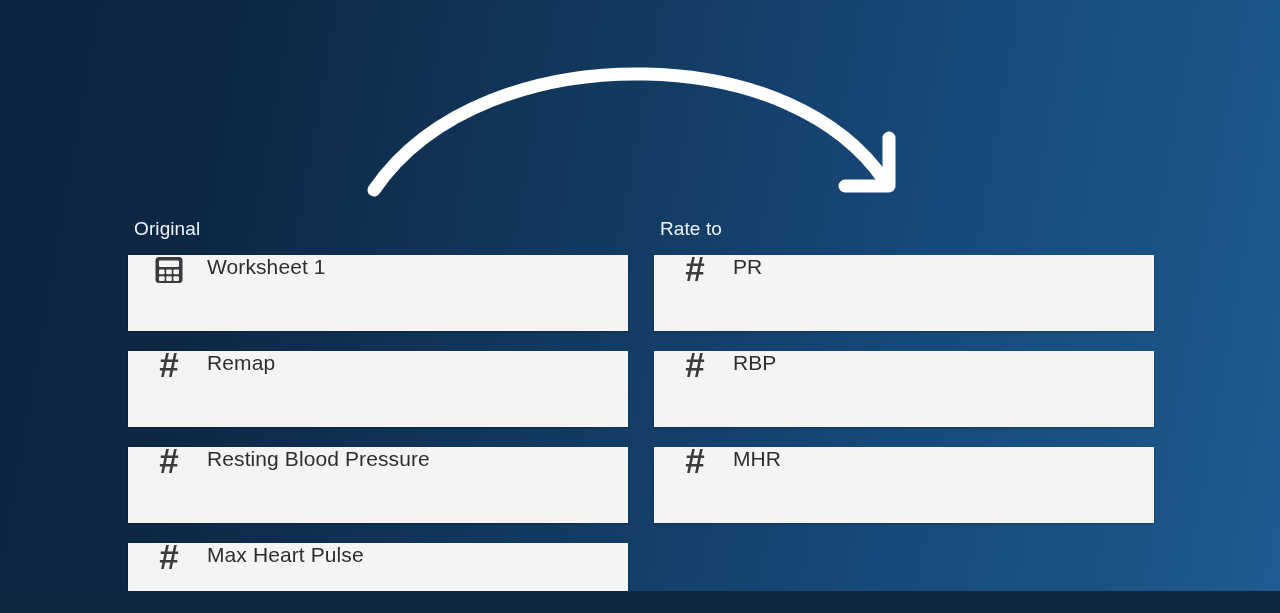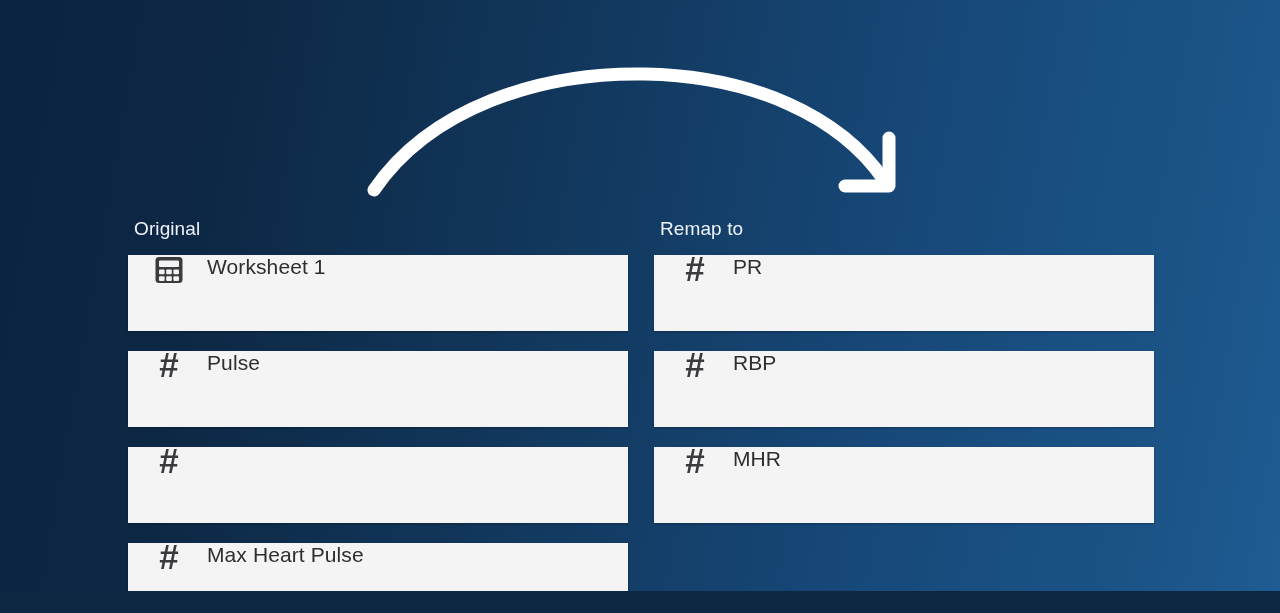--- a/index.html
+++ b/index.html
@@ -116,39 +116,40 @@
             <rect x="19.4" y="21.2" width="5.6" height="4.8" rx="1" fill="#f4f4f4"></rect>
           </svg>
         </span>
         <span class="card-label">Worksheet 1</span>
       </div>
 
       <div class="card">
         <span class="card-icon">
           <span class="hash-glyph">#</span>
         </span>
-        <span class="card-label">Pulse</span>
+        <span class="card-label">Remap</span>
       </div>
 
       <div class="card">
         <span class="card-icon">
           <span class="hash-glyph">#</span>
         </span>
+        <span class="card-label">Resting Blood Pressure</span>
       </div>
 
       <div class="card">
         <span class="card-icon">
           <span class="hash-glyph">#</span>
         </span>
         <span class="card-label">Max Heart Pulse</span>
       </div>
     </div>
 
     <div class="column">
-      <div class="column-label">Remap to</div>
+      <div class="column-label">Rate to</div>
 
 
       <div class="card">
         <span class="card-icon">
           <span class="hash-glyph">#</span>
         </span>
         <span class="card-label">PR</span>
       </div>
 
       <div class="card">

